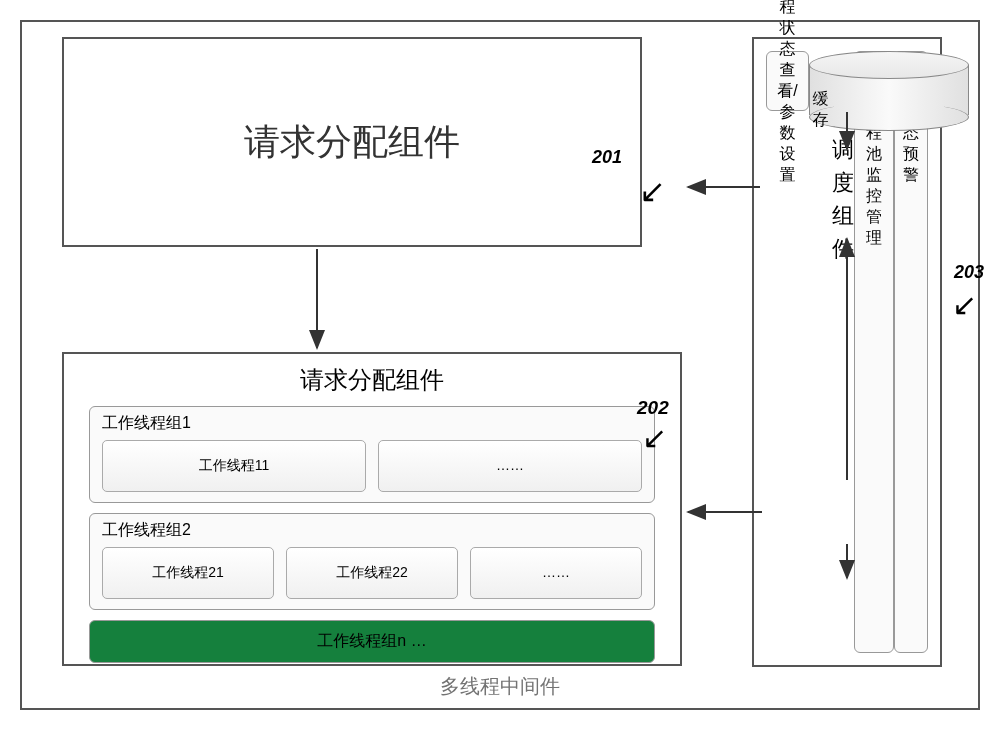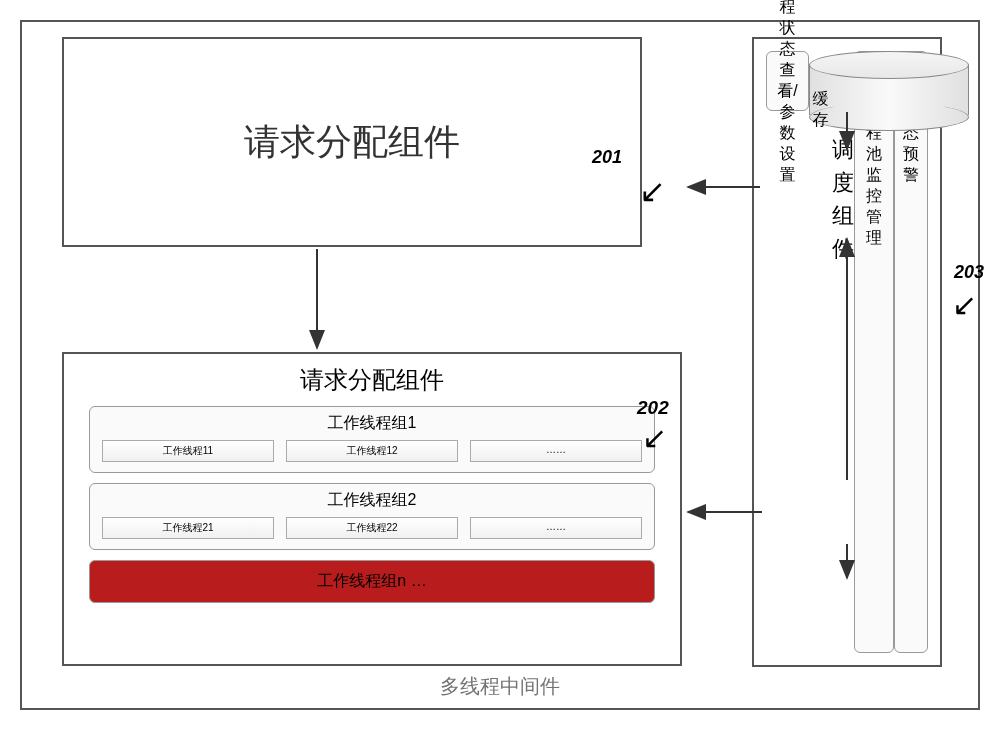--- a/index.html
+++ b/index.html
@@ -62,45 +62,44 @@
       margin-bottom: 10px;
     }
     .worker-group {
       border: 1px solid #999;
       border-radius: 6px;
       margin-bottom: 10px;
       padding: 6px 12px 10px 12px;
       background: #fafafa;
     }
     .worker-group-title {
-      text-align: center;
       font-size: 16px;
       margin-bottom: 6px;
     }
     .worker-threads {
       display: flex;
       gap: 12px;
       justify-content: space-between;
     }
     .worker-thread {
       border: 1px solid #aaa;
-      border-radius: 0;
-      padding: 3px 8px;
-      font-size: 10px;
+      border-radius: 5px;
+      padding: 16px 8px;
+      font-size: 14px;
       text-align: center;
       flex: 1;
       background: linear-gradient(#fff, #f0f0f0);
     }
     .worker-group-n {
       border: 1px solid #999;
       border-radius: 6px;
       padding: 10px;
       text-align: center;
       font-size: 16px;
-      background: #b91c1c;
+      background: #15803d;
     }
     .label-202 {
       position: absolute;
       left: 615px;
       top: 375px;
       font-size: 19px;
       font-weight: bold;
       font-style: italic;
     }
     .monitor-box {
@@ -232,21 +231,20 @@
   </div>
   <span class="curly">↙</span>
   <div class="label-201">201</div>
 
   <div class="worker-pool-box">
     <div class="worker-pool-title">请求分配组件</div>
     <div class="worker-group">
       <div class="worker-group-title">工作线程组1</div>
       <div class="worker-threads">
         <div class="worker-thread">工作线程11</div>
-        <div class="worker-thread">工作线程12</div>
         <div class="worker-thread">……</div>
       </div>
     </div>
     <div class="worker-group">
       <div class="worker-group-title">工作线程组2</div>
       <div class="worker-threads">
         <div class="worker-thread">工作线程21</div>
         <div class="worker-thread">工作线程22</div>
         <div class="worker-thread">……</div>
       </div>

